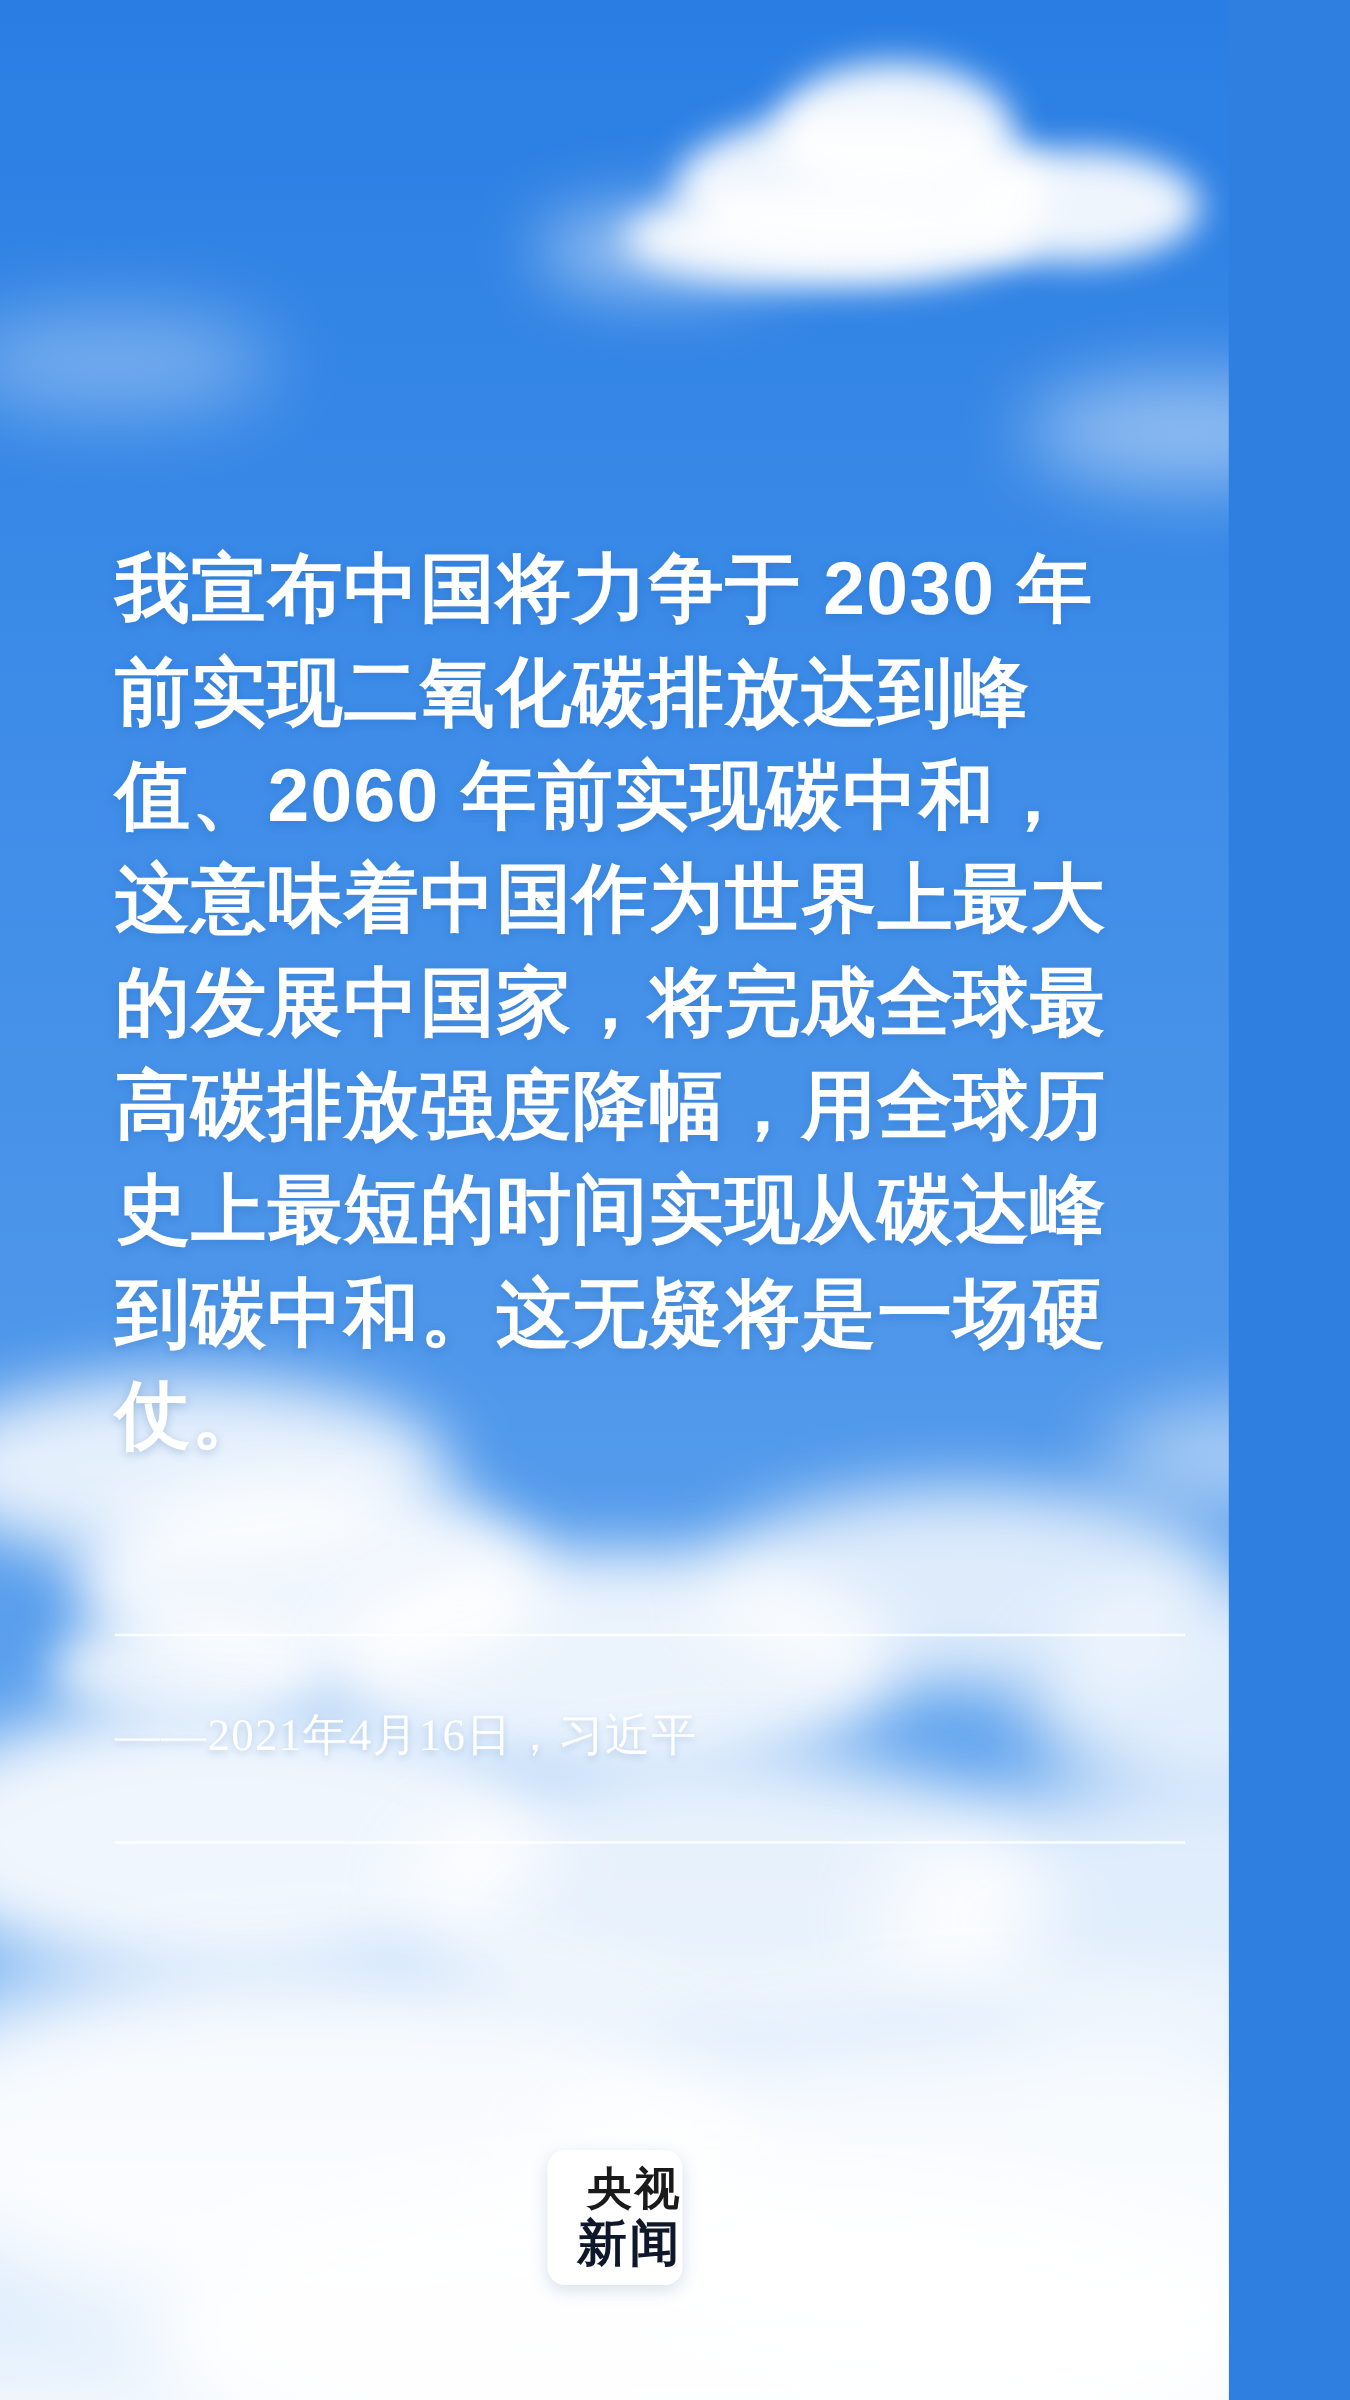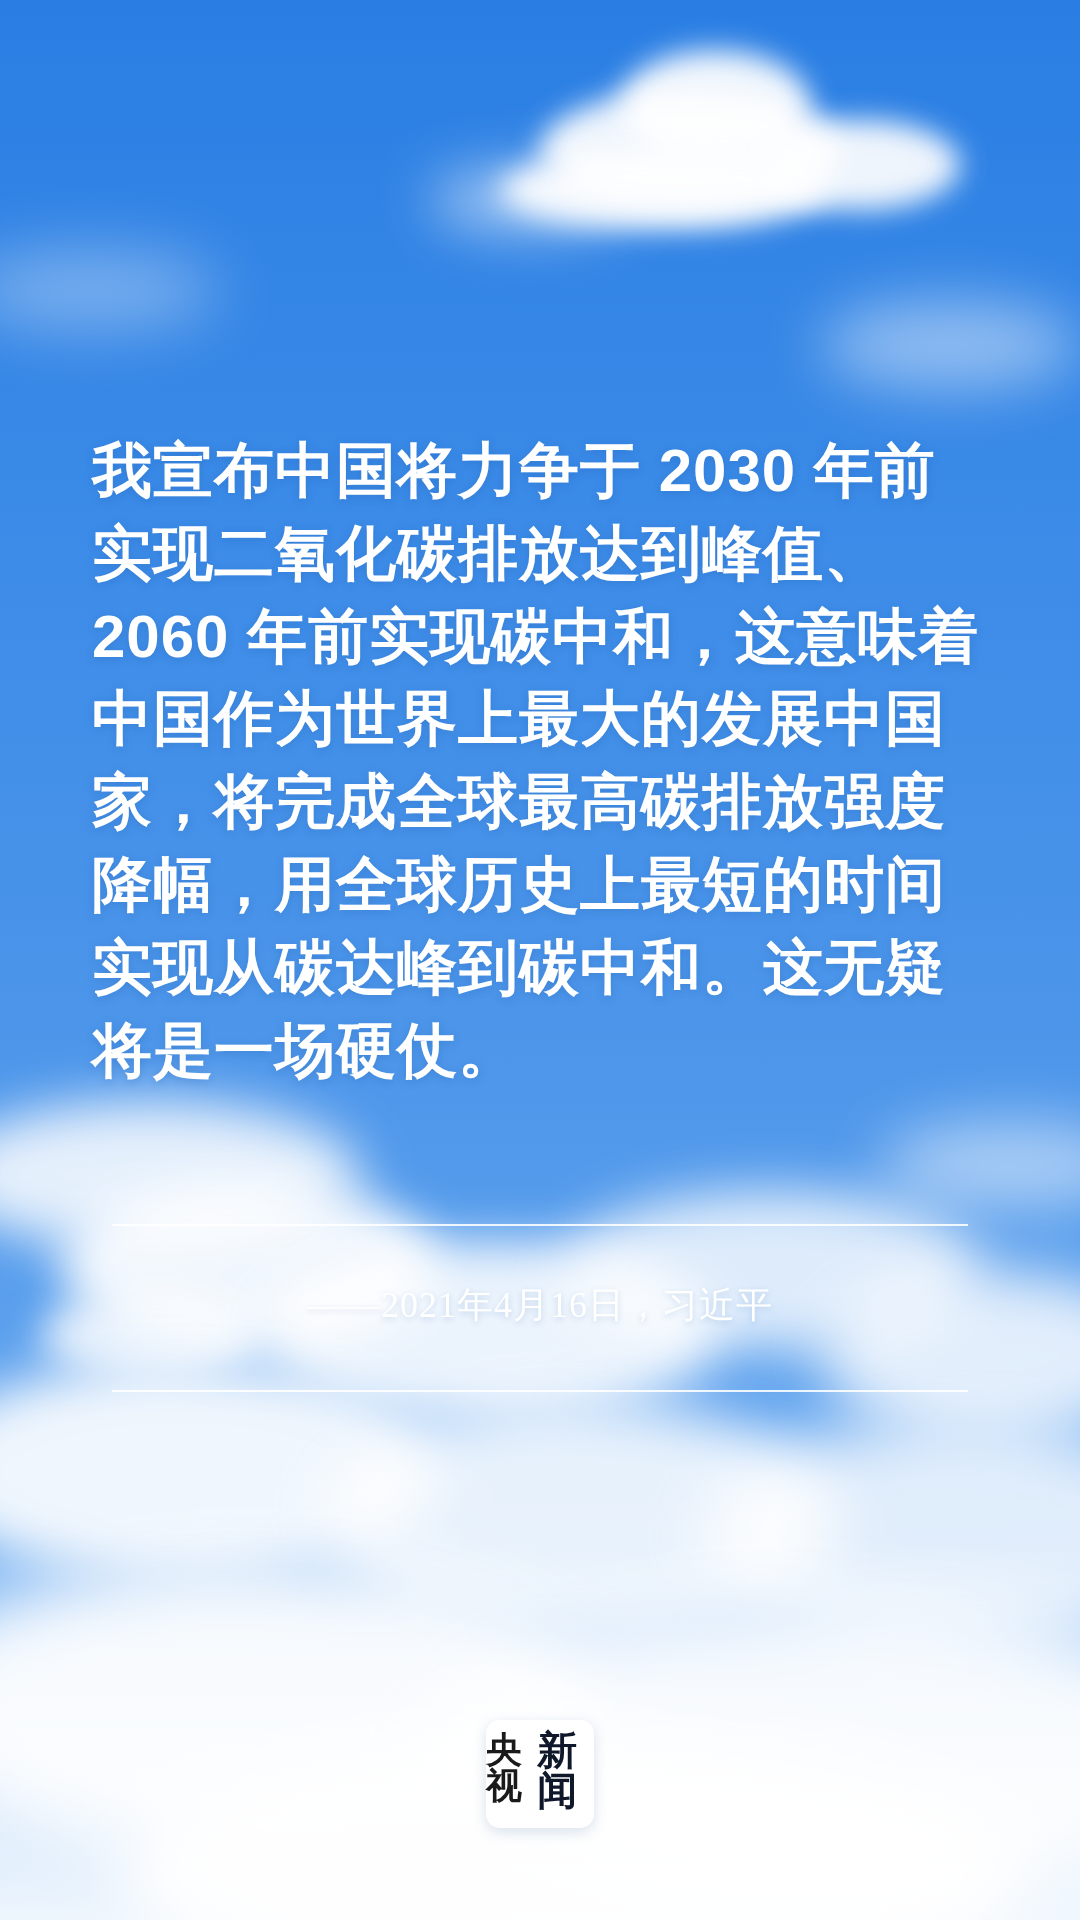--- a/index.html
+++ b/index.html
@@ -2,21 +2,21 @@
 <html lang="zh"><head>
 <meta charset="utf-8">
 <style>
   html, body {
     margin: 0;
     padding: 0;
     background: #2f7fe0;
   }
   .poster {
     position: relative;
-    width: 1080px;
+    width: 983px;
     height: 1920px;
     overflow: hidden;
     background: linear-gradient(180deg, #2a7ee3 0%, #3d8ce8 30%, #4d96ea 55%, #64a6ef 78%, #8dc0f5 100%);
     font-family: "Liberation Sans", "DejaVu Sans", sans-serif;
   }
 
   
   .sky-layer {
     position: absolute;
     inset: 0;
@@ -81,21 +81,21 @@
   .rule {
     height: 2px;
     background: rgba(255,255,255,0.88);
     margin: 0 auto;
   }
   .rule-top { margin-top: 132px; width: 856px; }
   .rule-bottom { margin-top: 56px; width: 856px; }
 
   .attribution {
     margin-top: 52px;
-    text-align: center;
+    text-align: left;
     color: #ffffff;
     font-family: "Liberation Serif", "DejaVu Serif", serif;
     font-size: 36px;
     line-height: 1.55;
     letter-spacing: 1px;
     text-shadow: 0 2px 6px rgba(25, 85, 160, 0.2);
   }
   .attribution div { white-space: nowrap; }
 
   
@@ -103,25 +103,24 @@
     position: absolute;
     left: 50%;
     transform: translateX(-50%);
     bottom: 92px;
     width: 108px;
     height: 108px;
     background: #ffffff;
     border-radius: 14px;
     box-shadow: 0 4px 14px rgba(40, 90, 150, 0.18);
     display: flex;
-    flex-direction: row;
-    align-items: center;
+    flex-direction: column;
+    align-items: flex-end;
     justify-content: center;
     line-height: 1;
-    font-family: Liberation Mono, monospace;
   }
   .logo-top {
     color: #1a1a1a;
     font-size: 36px;
     font-weight: bold;
     letter-spacing: 2px;
     margin-bottom: 6px;
   }
   .logo-bottom {
     color: #0f172a;

